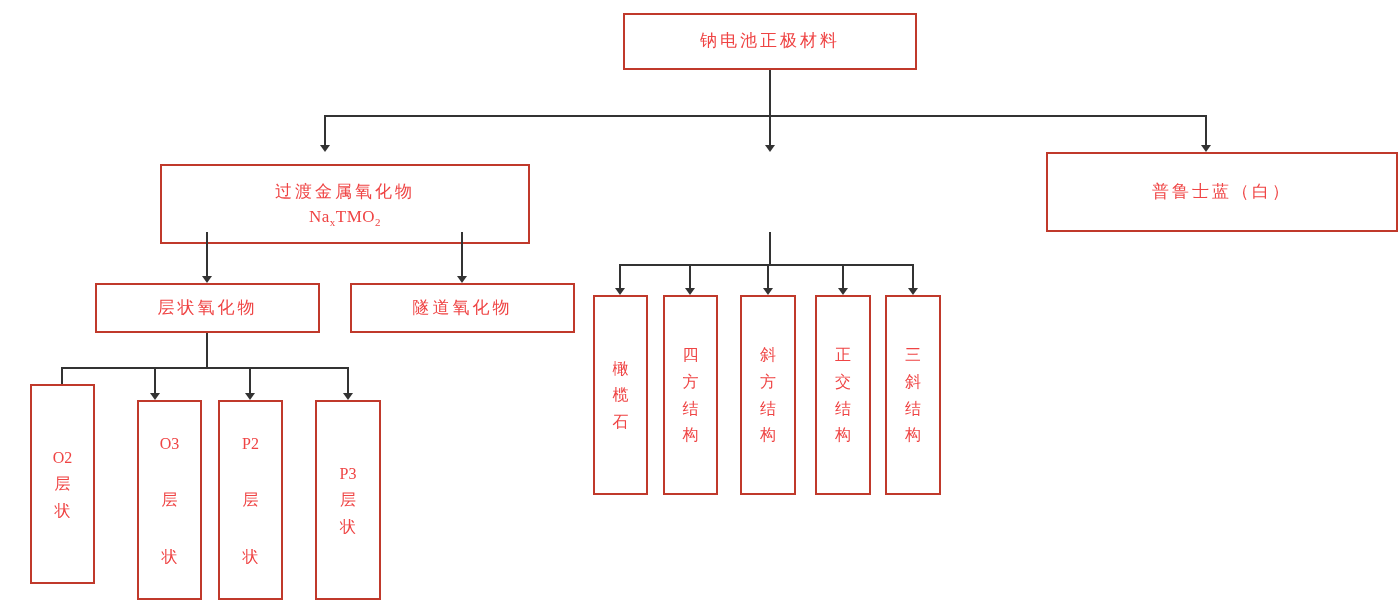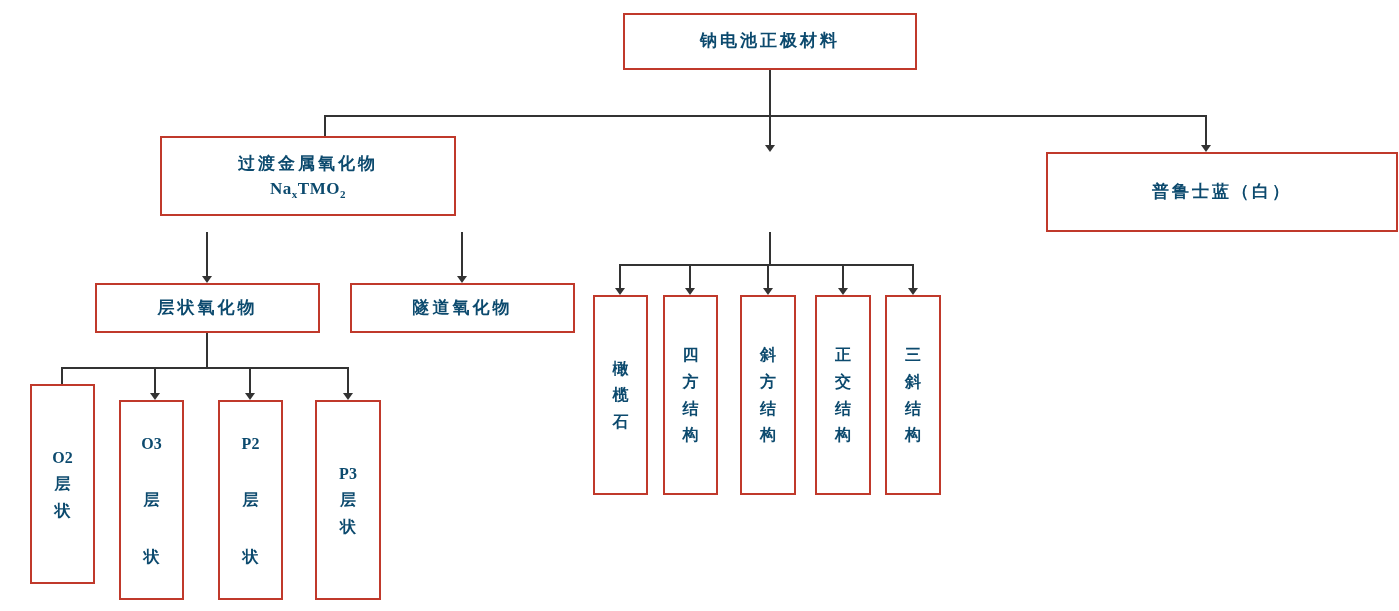--- a/index.html
+++ b/index.html
@@ -13,22 +13,22 @@
     overflow: hidden;
   }
   .node {
     position: absolute;
     border: 2px solid var(--red, #c0392b);
     background: #ffffff;
     display: flex;
     flex-direction: column;
     align-items: center;
     justify-content: center;
-    font-weight: 700;
-    color: #0c4a6e;
+    font-weight: 400;
+    color: #ef4444;
     text-align: center;
   }
   .node .title {
     font-size: 17px;
     letter-spacing: 3px;
     line-height: 1.35;
     white-space: nowrap;
   }
   .node .formula {
     font-size: 17px;
@@ -63,21 +63,21 @@
 
   <div class="vline" style="left:324px; top:115px; height:30px;"></div>
   <div class="arrowhead" style="left:320px; top:145px;"></div>
 
   <div class="vline" style="left:769px; top:115px; height:30px;"></div>
   <div class="arrowhead" style="left:765px; top:145px;"></div>
 
   <div class="vline" style="left:1205px; top:115px; height:30px;"></div>
   <div class="arrowhead" style="left:1201px; top:145px;"></div>
 
-  <div class="node" style="left:160px; top:136px; width:296px; height:80px;">
+  <div class="node" style="left:160px; top:164px; width:370px; height:80px;">
     <div class="title">过渡金属氧化物</div>
     <div class="formula">Na<sub>x</sub>TMO<sub>2</sub></div>
   </div>
 
 
   <div class="node" style="left:1030px; top:152px; width:352px; height:80px;margin-left:16px;">
     <div class="title">普鲁士蓝（白）</div>
   </div>
 
   <div class="vline" style="left:206px; top:232px; height:44px;"></div>
@@ -108,21 +108,21 @@
 
   <div class="vline" style="left:347px; top:367px; height:26px;"></div>
   <div class="arrowhead" style="left:343px; top:393px;"></div>
 
   <div class="node vnode" style="left:30px; top:384px; width:65px; height:200px;">
       <div>O2</div>
       <div>层</div>
       <div>状</div>
     </div>
 
-  <div class="node vnode" style="left:119px; top:400px; width:65px; height:200px;gap:39px;">
+  <div class="node vnode" style="left:137px; top:400px; width:65px; height:200px;gap:39px;">
       <div>O3</div>
       <div>层</div>
       <div>状</div>
     </div>
 
   <div class="node vnode" style="left:218px; top:400px; width:65px; height:200px;gap:39px;">
       <div>P2</div>
       <div>层</div>
       <div>状</div>
     </div>

